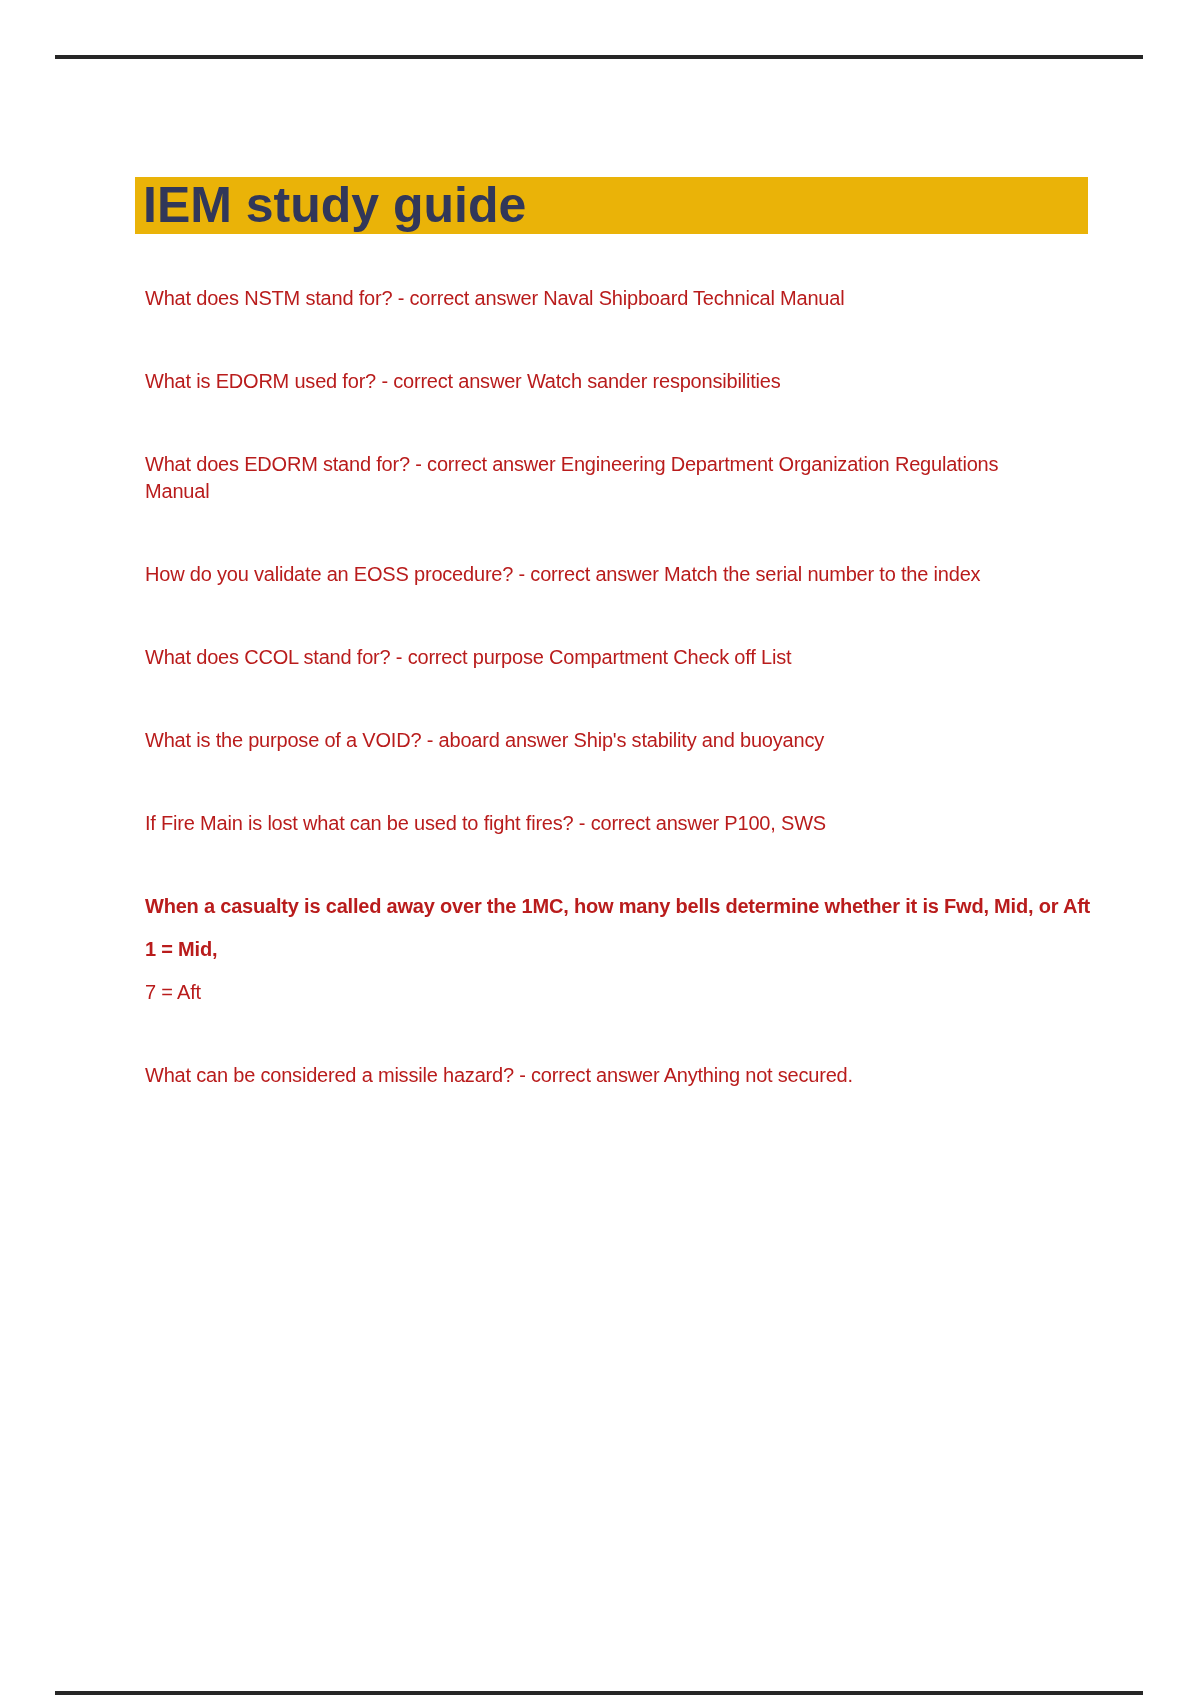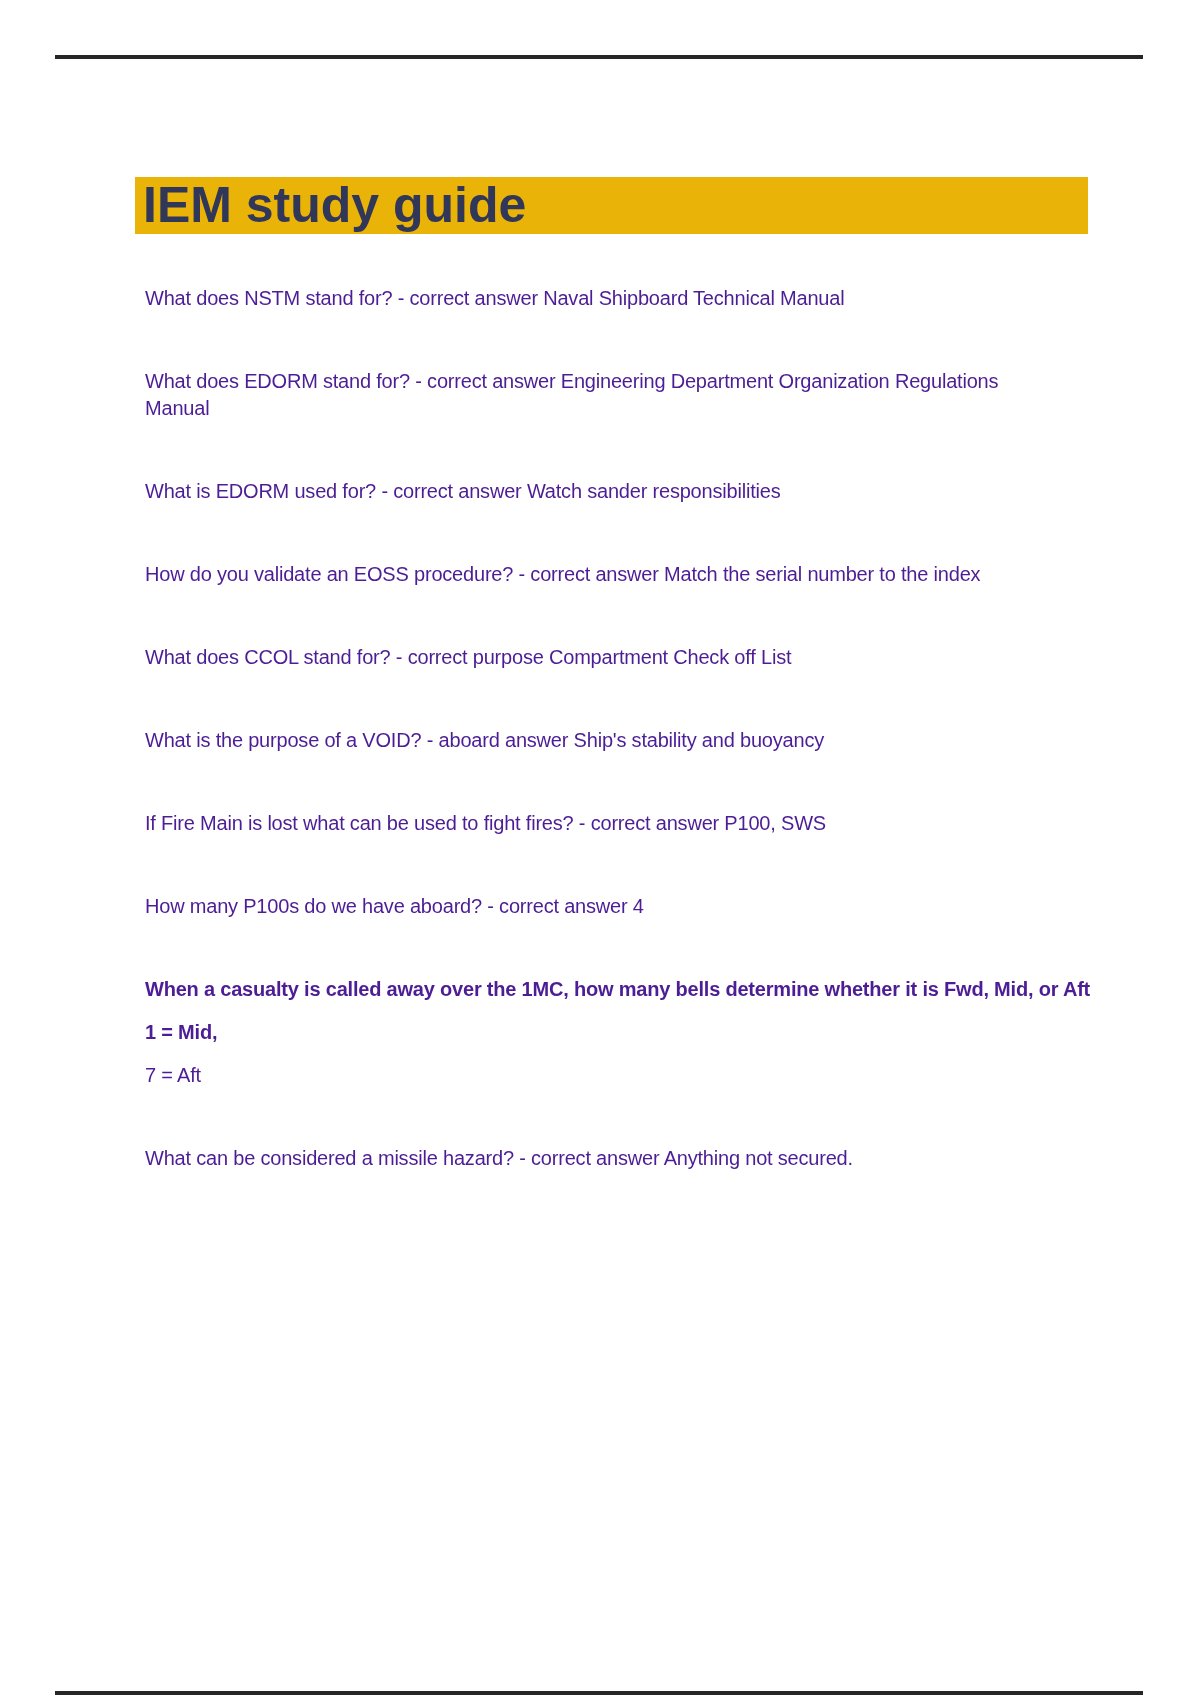--- a/index.html
+++ b/index.html
@@ -44,21 +44,21 @@
     color: #313759;
     font-family: "Liberation Sans", sans-serif;
     white-space: nowrap;
   }
 
   .content {
     position: absolute;
     left: 145px;
     top: 285px;
     width: 920px;
-    color: #4c1d95;
+    color: #b91c1c;
   }
   .qa {
     margin: 0 0 56px 0;
     font-size: 20px;
     line-height: 27px;
     letter-spacing: -0.2px;
     font-family: "Liberation Sans", sans-serif;
   }
   .qa.tight { margin-bottom: 16px; font-weight: bold; }
   .qa-line {
@@ -77,48 +77,45 @@
     <h1 class="title">IEM study guide</h1>
   </header>
 
   <main class="content">
 
     <p class="qa">
       <span class="qa-line">What does NSTM stand for? - correct answer Naval Shipboard Technical Manual</span>
     </p>
 
     <p class="qa">
-      <span class="qa-line">What does EDORM stand for? - correct answer Engineering Department Organization Regulations</span>
-      <span class="qa-line">Manual</span>
+      <span class="qa-line">What is EDORM used for? - correct answer Watch sander responsibilities</span>
     </p>
 
     <p class="qa">
-      <span class="qa-line">What is EDORM used for? - correct answer Watch sander responsibilities</span>
+      <span class="qa-line">What does EDORM stand for? - correct answer Engineering Department Organization Regulations</span>
+      <span class="qa-line">Manual</span>
     </p>
 
     <p class="qa">
       <span class="qa-line">How do you validate an EOSS procedure? - correct answer Match the serial number to the index</span>
     </p>
 
     <p class="qa">
       <span class="qa-line">What does CCOL stand for? - correct purpose Compartment Check off List</span>
     </p>
 
     <p class="qa">
       <span class="qa-line">What is the purpose of a VOID? - aboard answer Ship's stability and buoyancy</span>
     </p>
 
 
     <p class="qa">
       <span class="qa-line">If Fire Main is lost what can be used to fight fires? - correct answer P100, SWS</span>
     </p>
 
-    <p class="qa">
-      <span class="qa-line">How many P100s do we have aboard? - correct answer 4</span>
-    </p>
 
     <p class="qa tight">
       <span class="qa-line">When a casualty is called away over the 1MC, how many bells determine whether it is Fwd, Mid, or Aft</span>
     </p>
 
     <p class="qa tight">
       <span class="qa-line">1 = Mid,</span>
     </p>
 
     <p class="qa">

